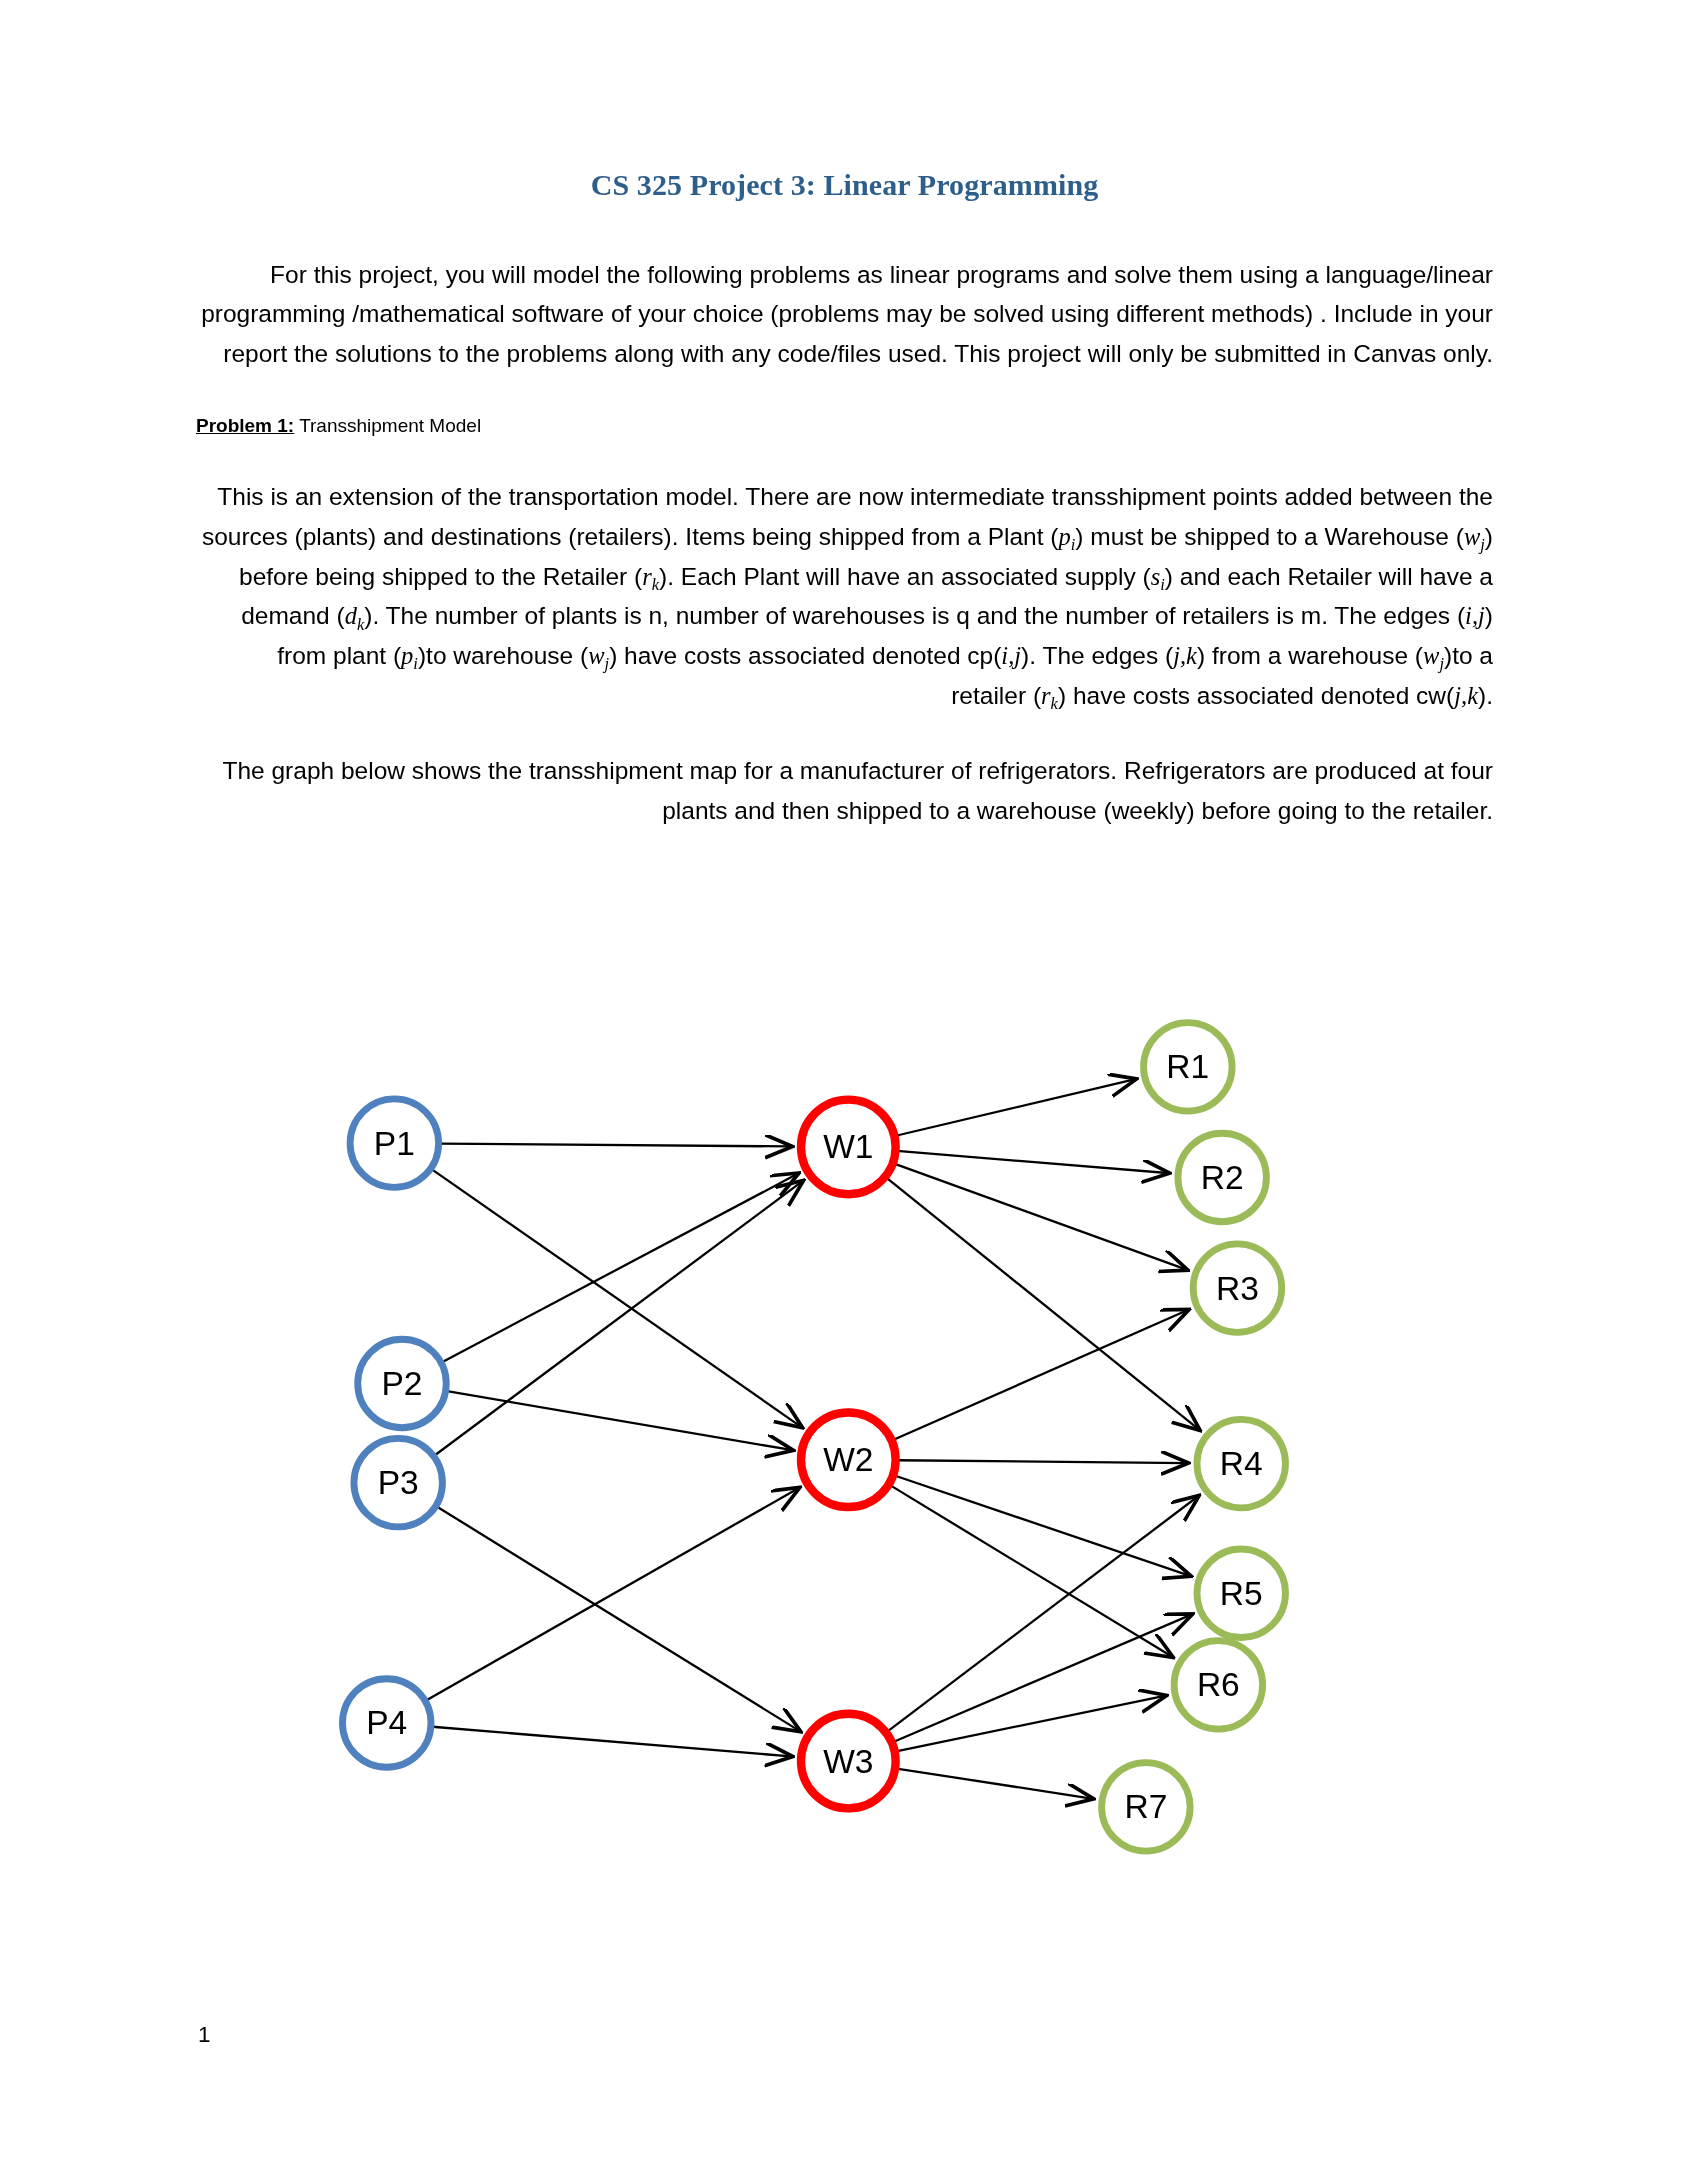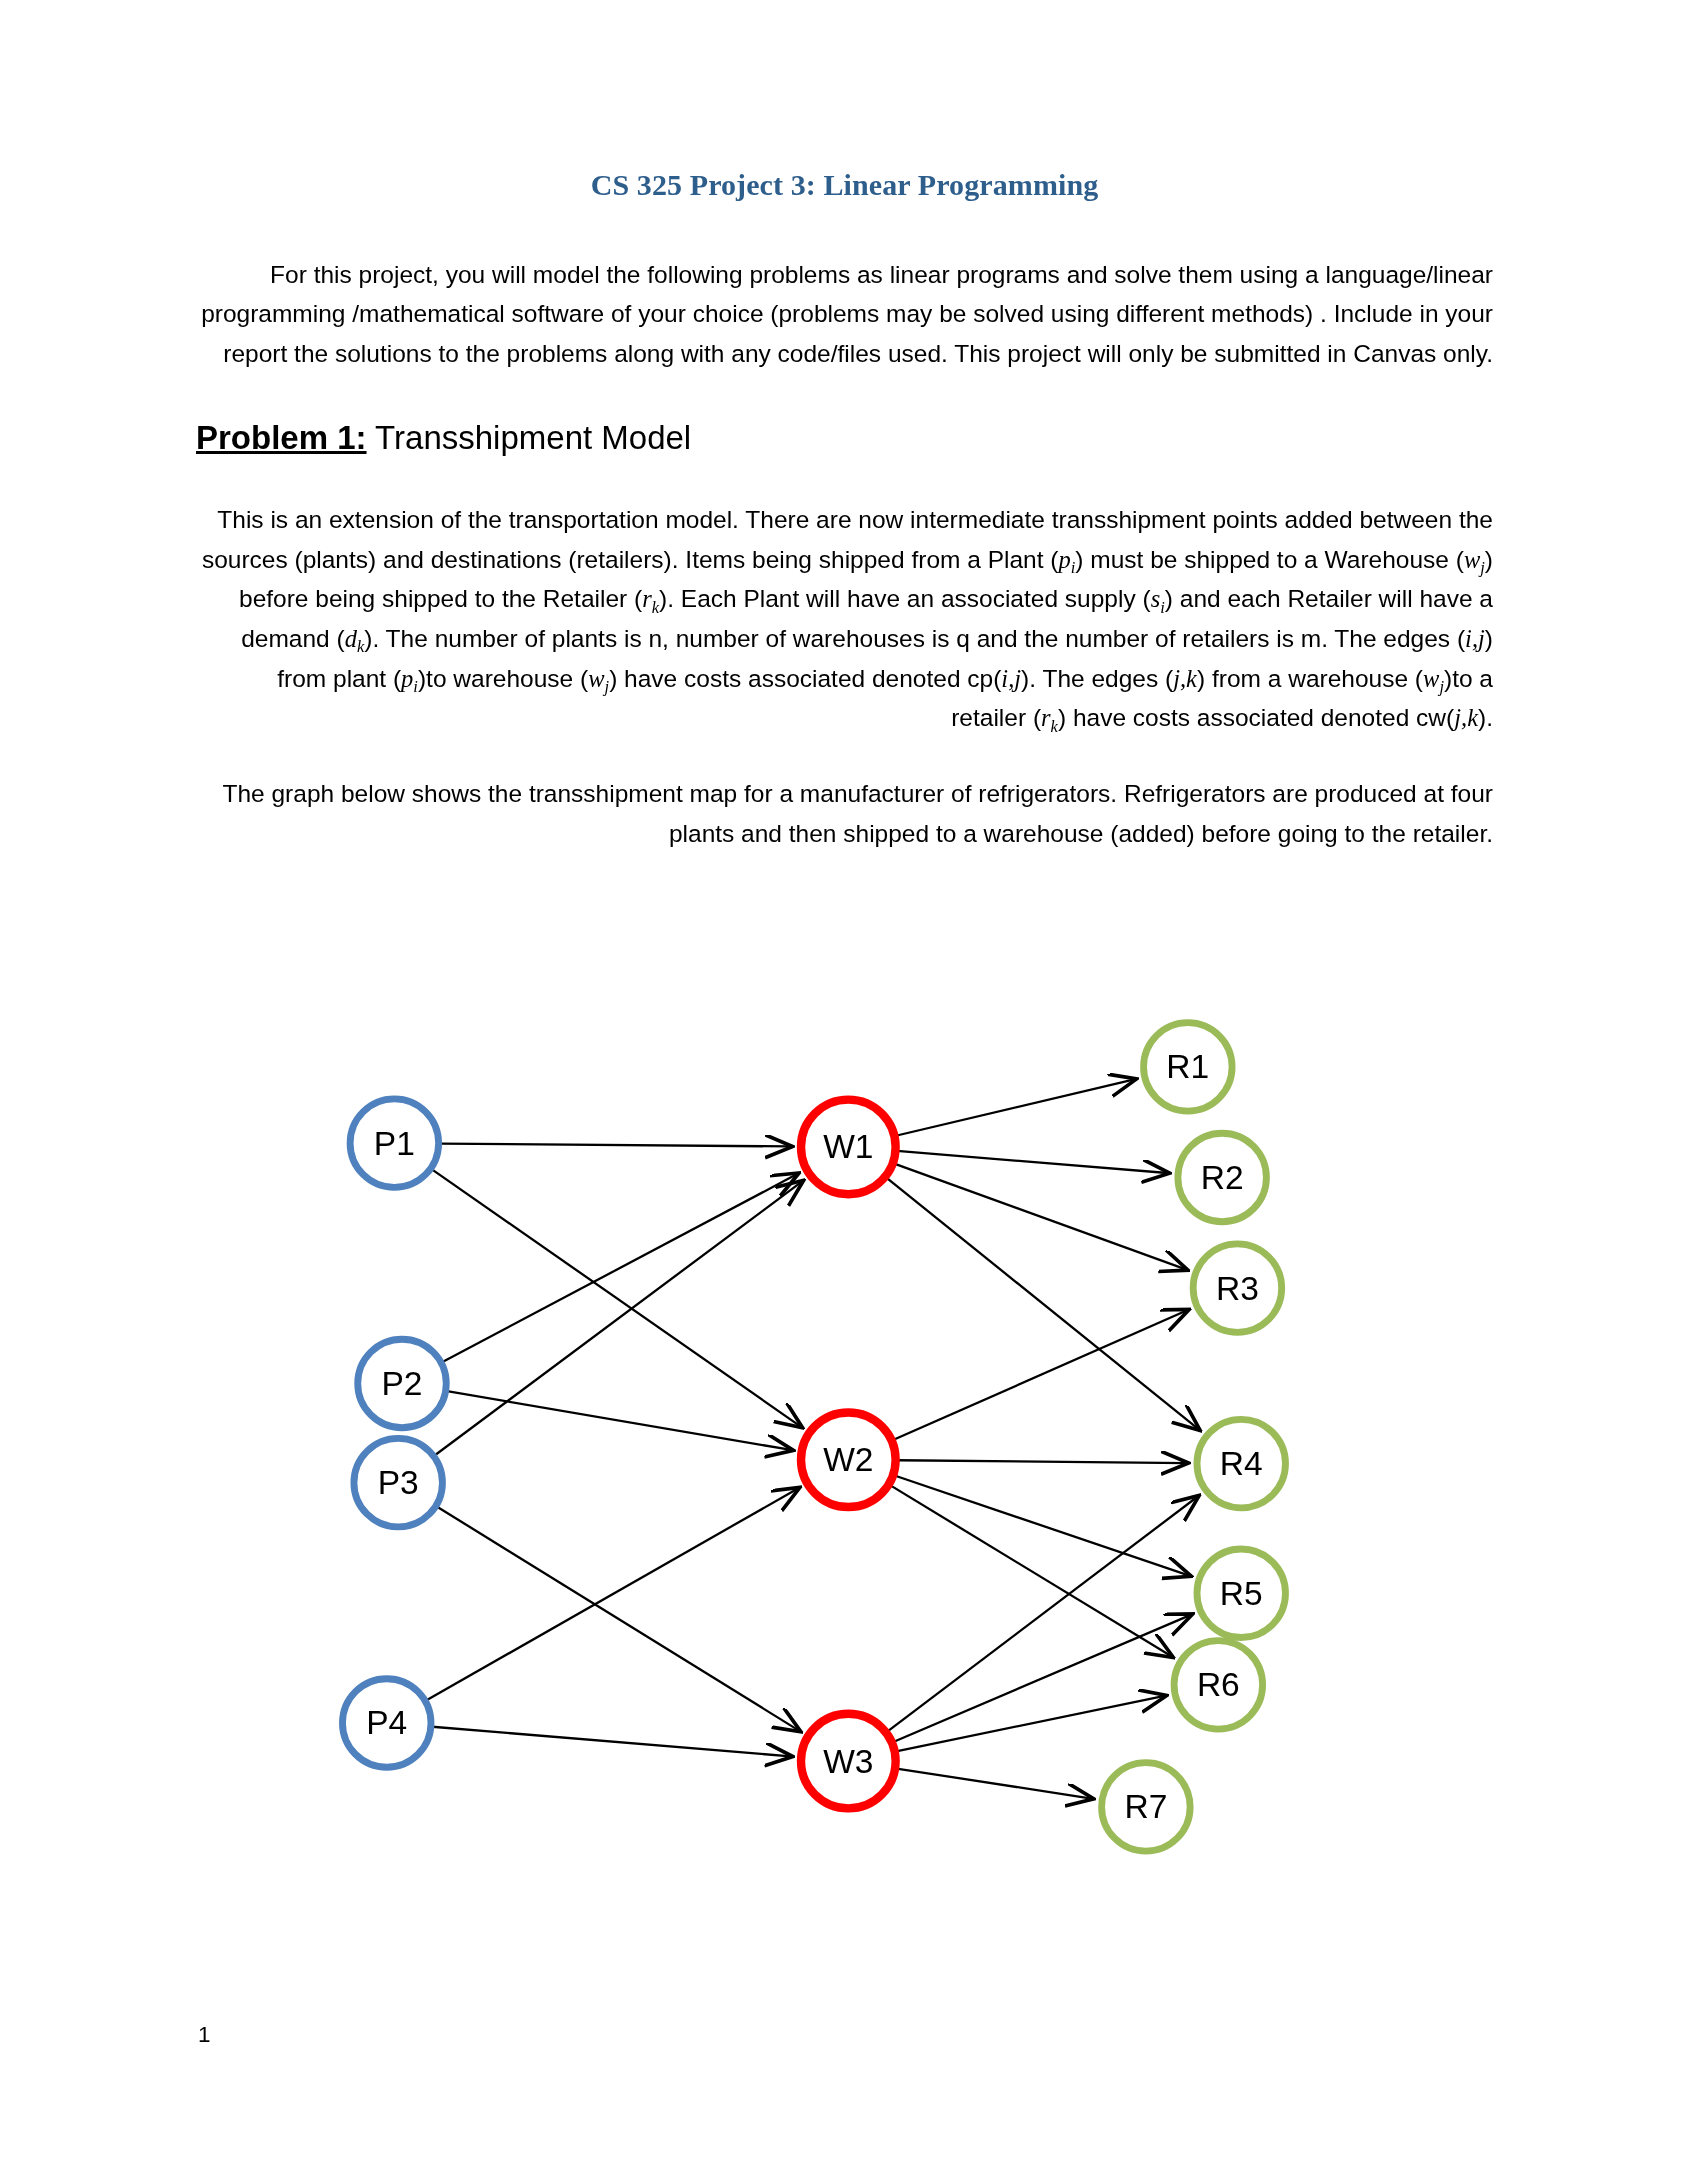--- a/index.html
+++ b/index.html
@@ -44,21 +44,21 @@
     line-height: 1.62;
     margin: 0;
     text-align: right;
     color: #000000;
   }
   .gap-1 { height: 52px; }
   .gap-2 { height: 37px; }
   .gap-3 { height: 36px; }
   .gap-4 { height: 36px; }
   .prob-head {
-    font-size: 33px;
+    font-size: 19px;
     line-height: 1.62;
     margin: 0;
   }
   .prob-head b {
     font-weight: bold;
     text-decoration: underline;
   }
   var.mv {
     font-family: "Liberation Serif", serif;
     font-style: italic;
@@ -115,21 +115,21 @@
     <div class="gap-2"></div>
 
     <p class="prob-head"><b>Problem 1:</b><span> Transshipment Model</span></p>
 
     <div class="gap-3"></div>
 
     <p class="body-par"><span>This is an extension of the transportation model.  There are now intermediate transshipment points added between the sources (plants) and destinations (retailers).  Items being shipped from a Plant (</span><var class="mv">p</var><sub class="mv">i</sub><span>) must be shipped to a Warehouse (</span><var class="mv">w</var><sub class="mv">j</sub><span>) before being shipped to the Retailer (</span><var class="mv">r</var><sub class="mv">k</sub><span>).  Each Plant will have an associated supply (</span><var class="mv">s</var><sub class="mv">i</sub><span>) and each Retailer will have a demand (</span><var class="mv">d</var><sub class="mv">k</sub><span>).  The number of plants is n, number of warehouses is q and the number of retailers is m.  The edges (</span><var class="mv">i,j</var><span>) from plant (</span><var class="mv">p</var><sub class="mv">i</sub><span>)to warehouse (</span><var class="mv">w</var><sub class="mv">j</sub><span>) have costs associated denoted cp(</span><var class="mv">i,j</var><span>).  The edges (</span><var class="mv">j,k</var><span>) from a warehouse (</span><var class="mv">w</var><sub class="mv">j</sub><span>)to a retailer (</span><var class="mv">r</var><sub class="mv">k</sub><span>) have costs associated denoted cw(</span><var class="mv">j,k</var><span>).</span></p>
 
     <div class="gap-4"></div>
 
-    <p class="body-par">The graph below shows the transshipment map for a manufacturer of refrigerators.  Refrigerators are produced at four plants and then shipped to a warehouse (added) before going to the retailer.</p>
+    <p class="body-par">The graph below shows the transshipment map for a manufacturer of refrigerators.  Refrigerators are produced at four plants and then shipped to a warehouse (weekly) before going to the retailer.</p>
 
   </div>
 
   <div class="diagram-wrap">
     <svg class="graph" id="graph-svg" width="1297" height="979" viewBox="0 0 1700 1280">
       <defs>
         <marker id="arrowhead" markerWidth="13" markerHeight="13" refX="11" refY="5" orient="auto" markerUnits="strokeWidth">
           <path d="M0,0 L12,5 L0,10" fill="none" stroke="#000000" stroke-width="1.6"></path>
         </marker>
       </defs>

